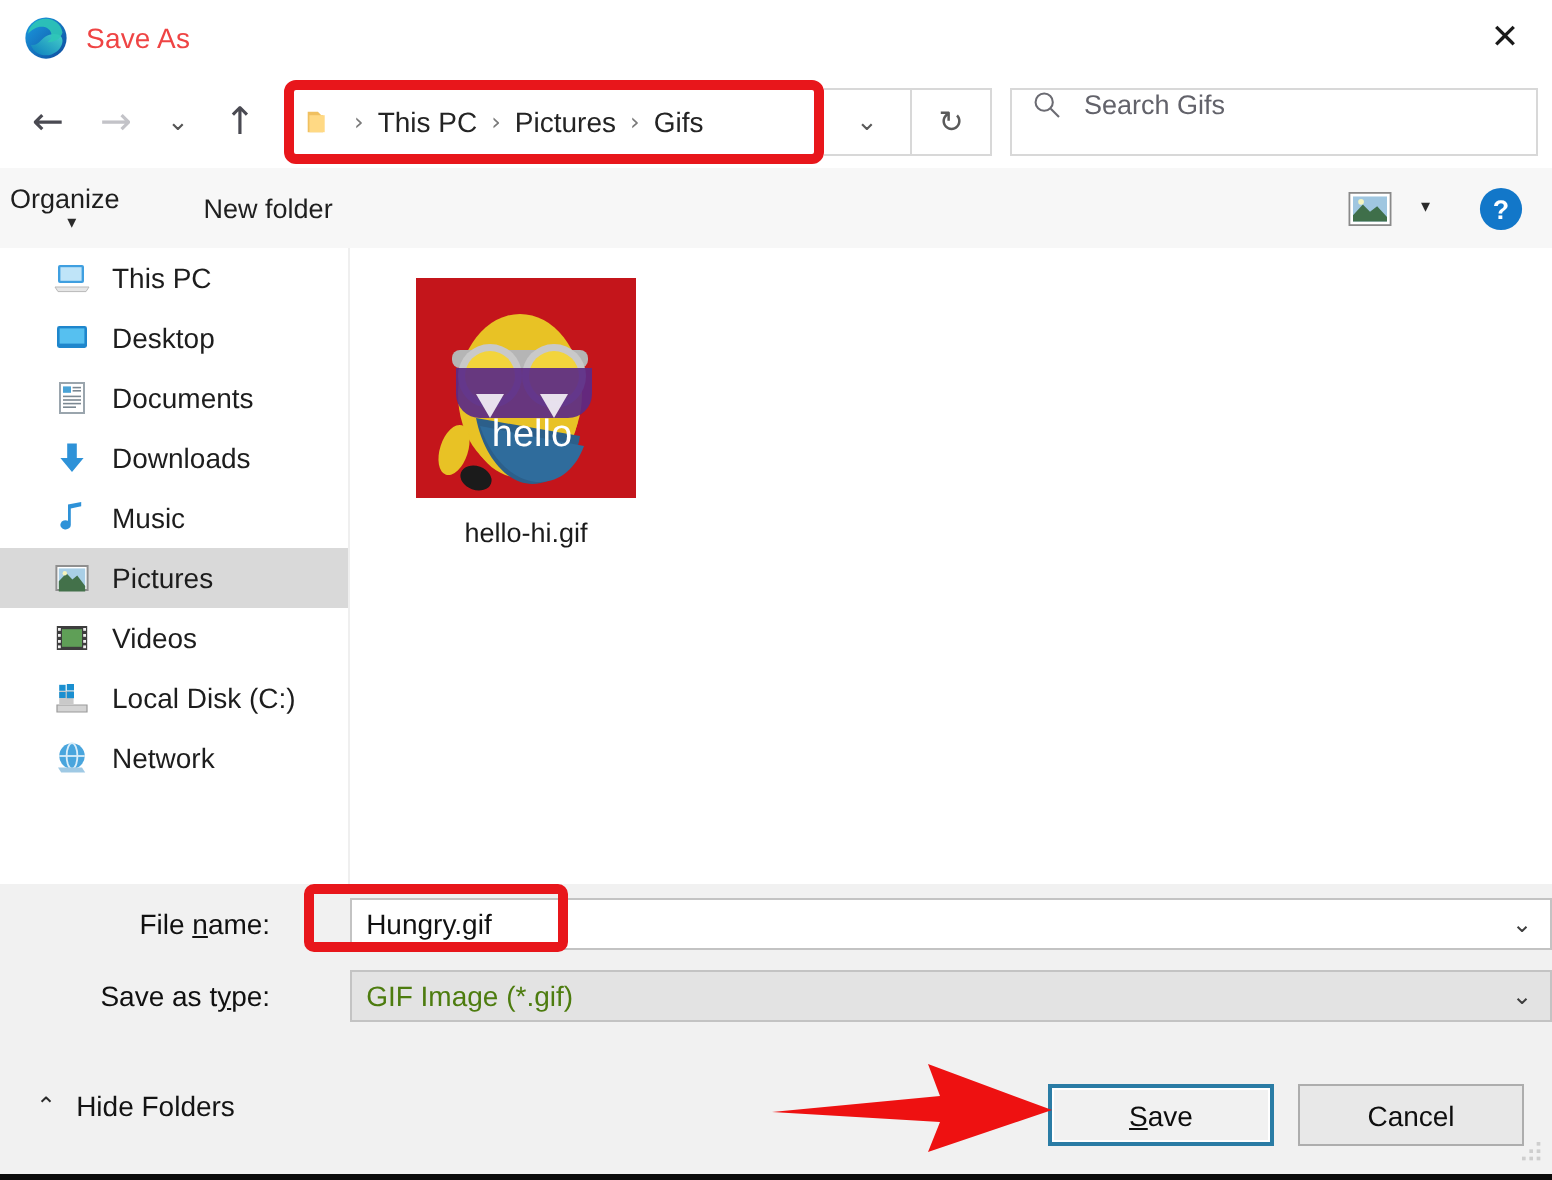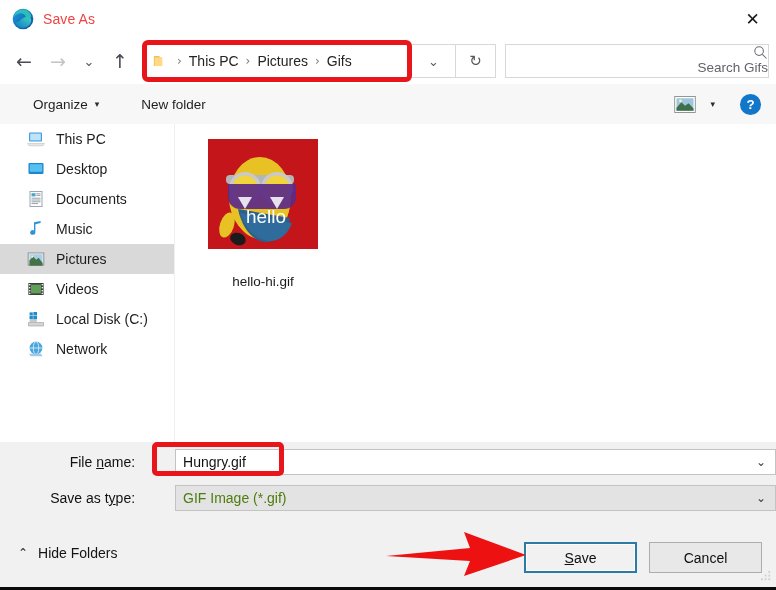--- a/index.html
+++ b/index.html
@@ -131,22 +131,21 @@
   .crumb-dd { width: 44px; font-size: 13px; border-left: none; font-family: "DejaVu Sans", sans-serif;}
   .refresh-btn { width: 40px; font-size: 15px; border-left: none; }
 
   .search-box {
     margin-left: 9px;
     width: 264px; height: 34px;
     border: 1px solid #d8d8d8;
     box-sizing: border-box;
     background: #ffffff;
     display: flex;
-    align-items: flex-end;
-    flex-direction: column;
+    align-items: flex-start;
   }
   .search-icon { margin-left: 10px; width: 15px; height: 15px; display:block; }
   .search-placeholder {
     margin-left: 11px;
     font-size: 13.5px;
     color: #62626a;
   }
 
   
   .cmdbar {
@@ -157,21 +156,21 @@
     border-bottom: 1px solid #e2e2e2;
     display: flex;
     align-items: center;
   }
   .cmd-item {
     font-size: 13.5px;
     color: #1f1f1f;
     display: flex;
     align-items: center;
   }
-  .cmd-organize { margin-left: 33px; }
+  .cmd-organize { margin-left: 5px; flex-direction: column; }
   .cmd-caret {
     margin-left: 7px;
     font-size: 9px;
     color: #2b2b2b;
     font-family: "DejaVu Sans", sans-serif;
   }
   .cmd-newfolder { margin-left: 42px; }
   .cmd-right {
     position: absolute;
     right: 0; top: 0;
@@ -256,21 +255,21 @@
     left: 27px; top: 15px;
     width: 122px;
     text-align: center;
   }
   .thumb-frame {
     width: 110px; height: 110px;
     margin: 0 auto;
     display: block;
   }
   .file-label {
-    margin-top: 25px;
+    margin-top: 10px;
     font-size: 13.5px;
     color: #1b1b1b;
     display: block;
   }
 
   
   .form-area {
     position: absolute;
     left: 0; top: 442px;
     width: 776px; height: 84px;
@@ -531,20 +530,26 @@
               <line x1="10.3" y1="6.4" x2="14.5" y2="6.4"></line>
             <line x1="5.5" y1="9.2" x2="14.5" y2="9.2"></line>
               <line x1="5.5" y1="11" x2="14.5" y2="11"></line>
             <line x1="5.5" y1="12.8" x2="14.5" y2="12.8"></line>
               <line x1="5.5" y1="14.6" x2="12" y2="14.6"></line>
           </g>
         </svg>
         <span class="lbl">Documents</span>
       </div>
 
+      <div class="nav-item">
+        <svg class="ico" viewBox="0 0 20 20">
+          <path d="M7.6 2.8h4.8v7.2h3.4L10 17 4.2 10h3.4z" fill="#2e92d8"></path>
+        </svg>
+        <span class="lbl">Downloads</span>
+      </div>
 
       <div class="nav-item">
         <svg class="ico" viewBox="0 0 20 20">
           <path d="M8 3.2 14.6 2v2.1L9.4 5.3v8.1a2.6 2.3 0 1 1-1.4-2V3.2z" fill="#2e92d8"></path>
         </svg>
         <span class="lbl">Music</span>
       </div>
 
       <div class="nav-item selected">
         <svg class="ico" viewBox="0 0 20 20">

